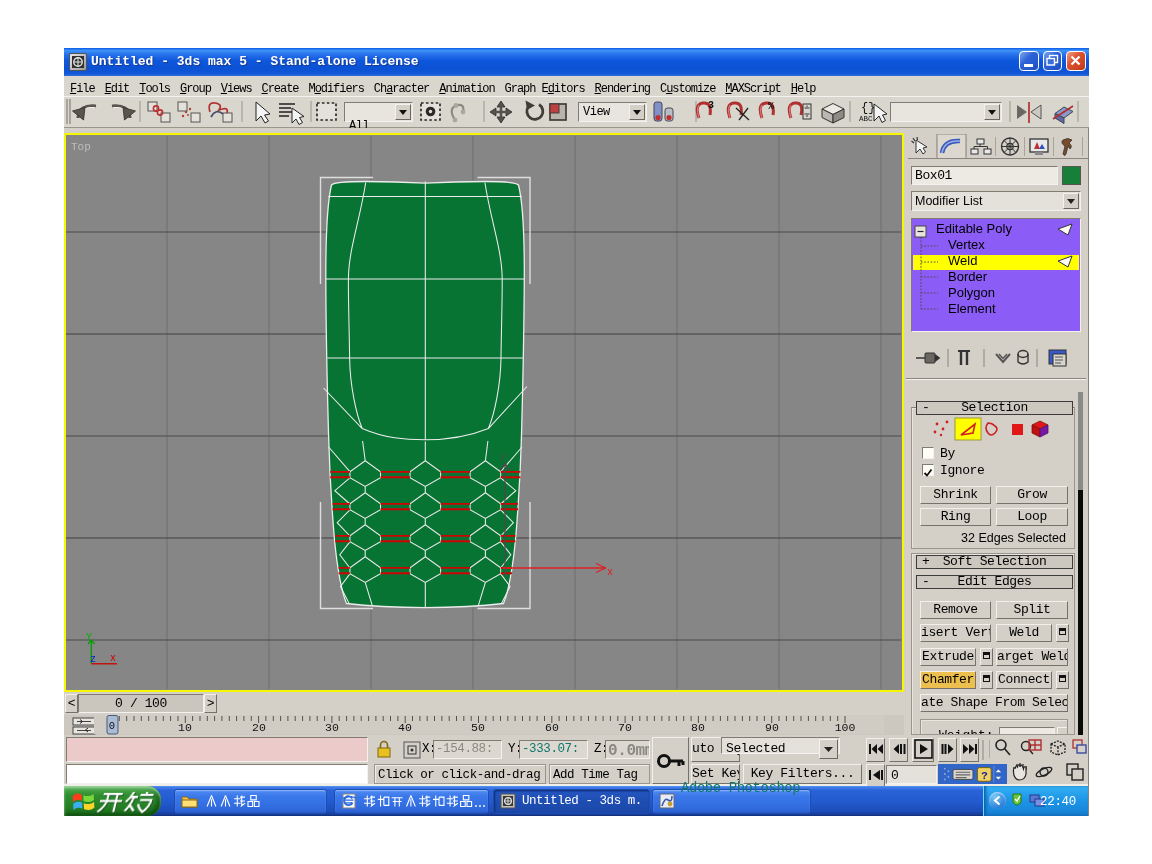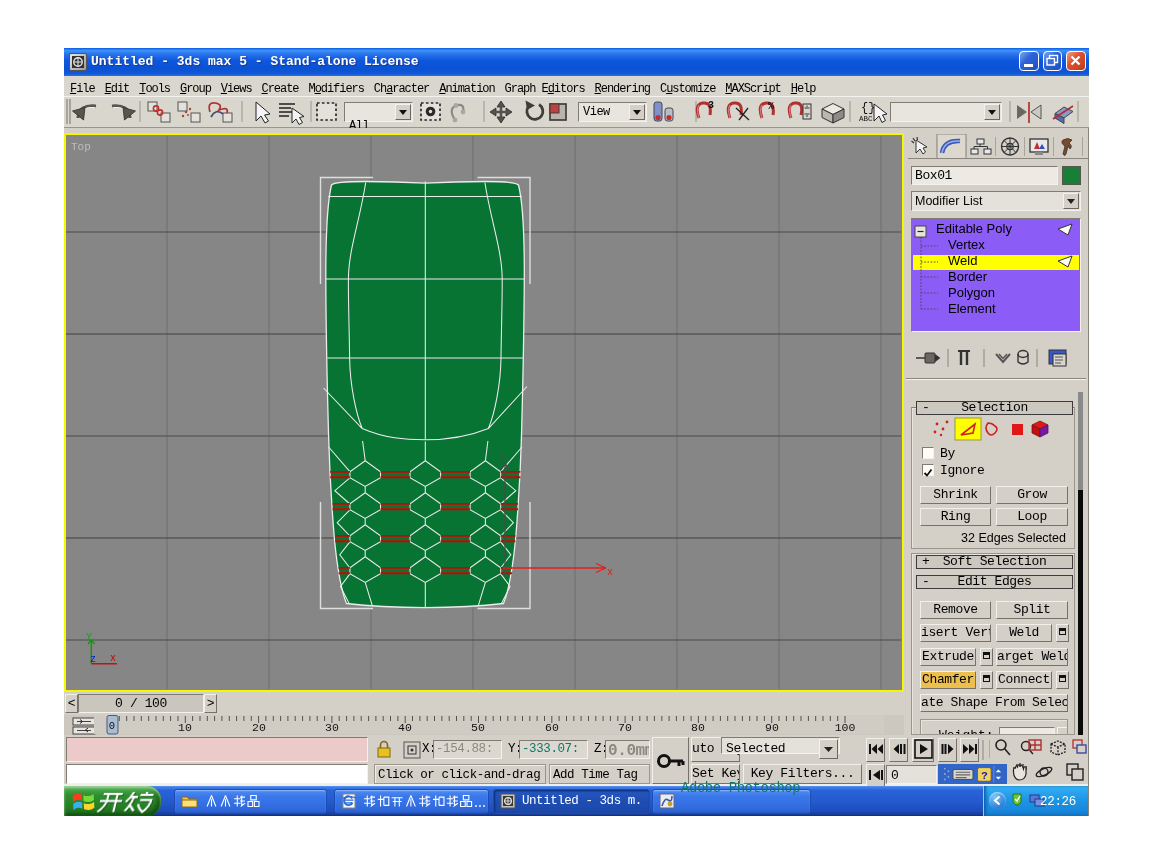--- a/index.html
+++ b/index.html
@@ -529,13 +529,13 @@
       background:radial-gradient(circle at 35% 30%,#7cc8f8,#2a7cd8 70%,#1a5cb0);box-shadow:inset 0 1px 2px #b8e4ff;">
       <svg width="17" height="17" viewBox="0 0 17 17">
         <path d="M10.5 4.5 L6 8.5 L10.5 12.5" stroke="#fff" stroke-width="2" fill="none"></path>
       </svg></div>
 <svg class="abs" style="left:946px;top:744px" width="40" height="18" viewBox="0 0 40 18">
       <path d="M3 2 L11 2 L11 10 Q7 16 3 10 Z" fill="#68c838" stroke="#2a7a10"></path>
       <path d="M5 7 L7 9 L10 4" stroke="#fff" stroke-width="1.4" fill="none"></path>
       <rect x="20" y="3" width="9" height="7" fill="#5a78d8" stroke="#223a88"></rect>
       <rect x="25" y="7" width="9" height="7" fill="#7890e0" stroke="#223a88"></rect>
     </svg>
-<div class="abs" style="left:976px;top:747px;font-size:12.5px;letter-spacing:-0.3px;color:#fff;">22:26</div>
+<div class="abs" style="left:976px;top:747px;font-size:12.5px;letter-spacing:-0.3px;color:#fff;">22:40</div>
 </div>
 </body></html>

